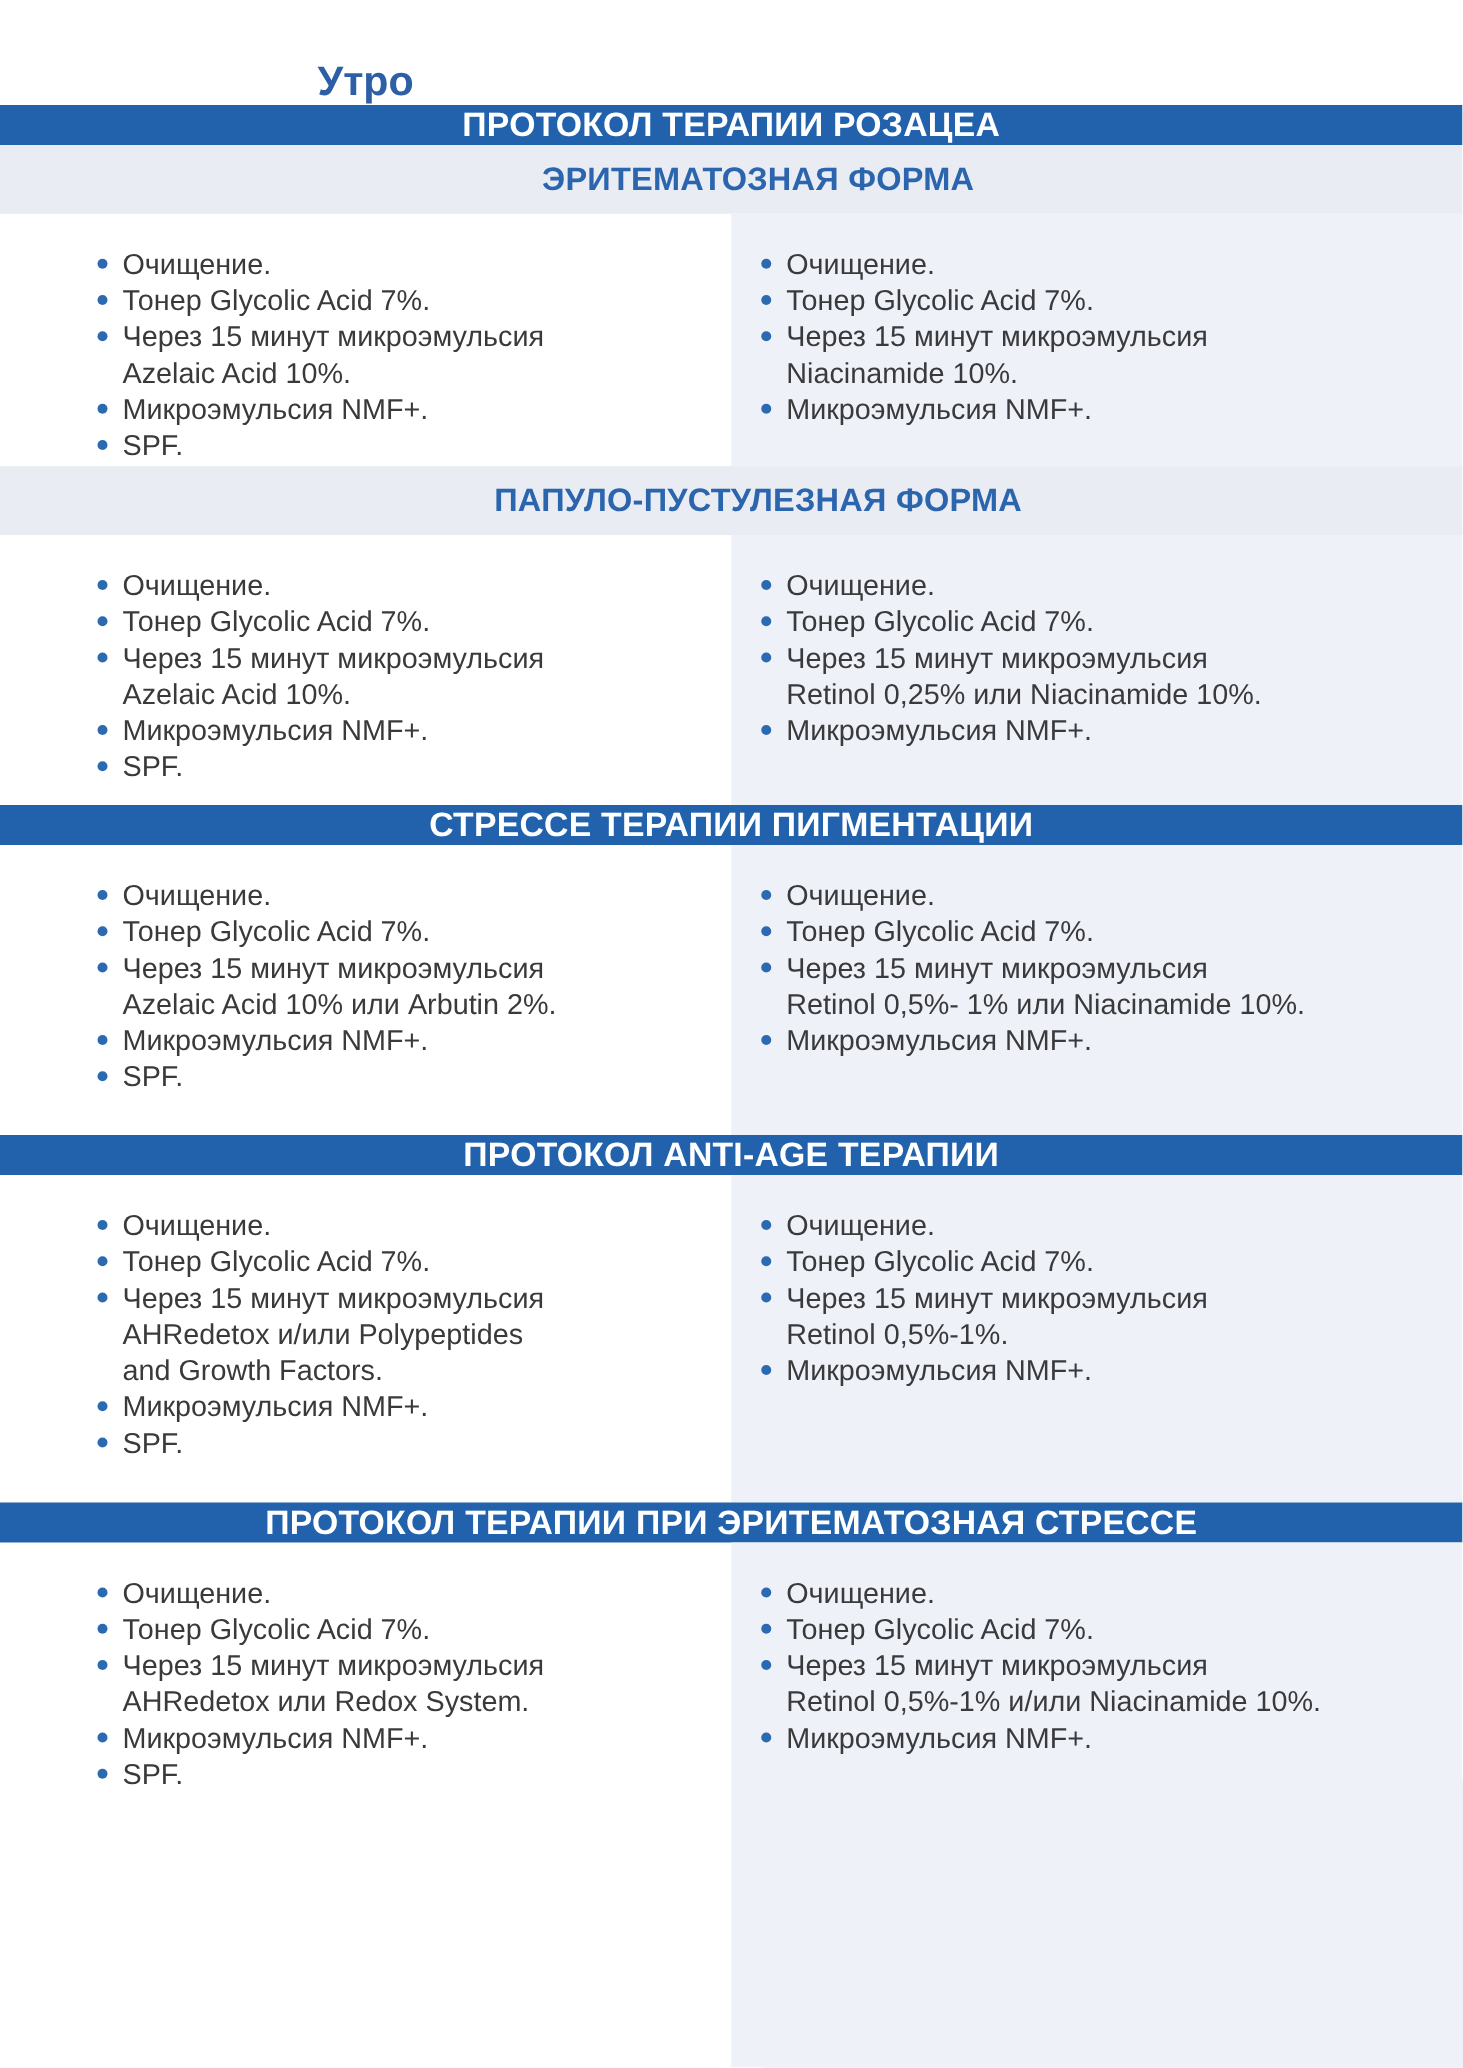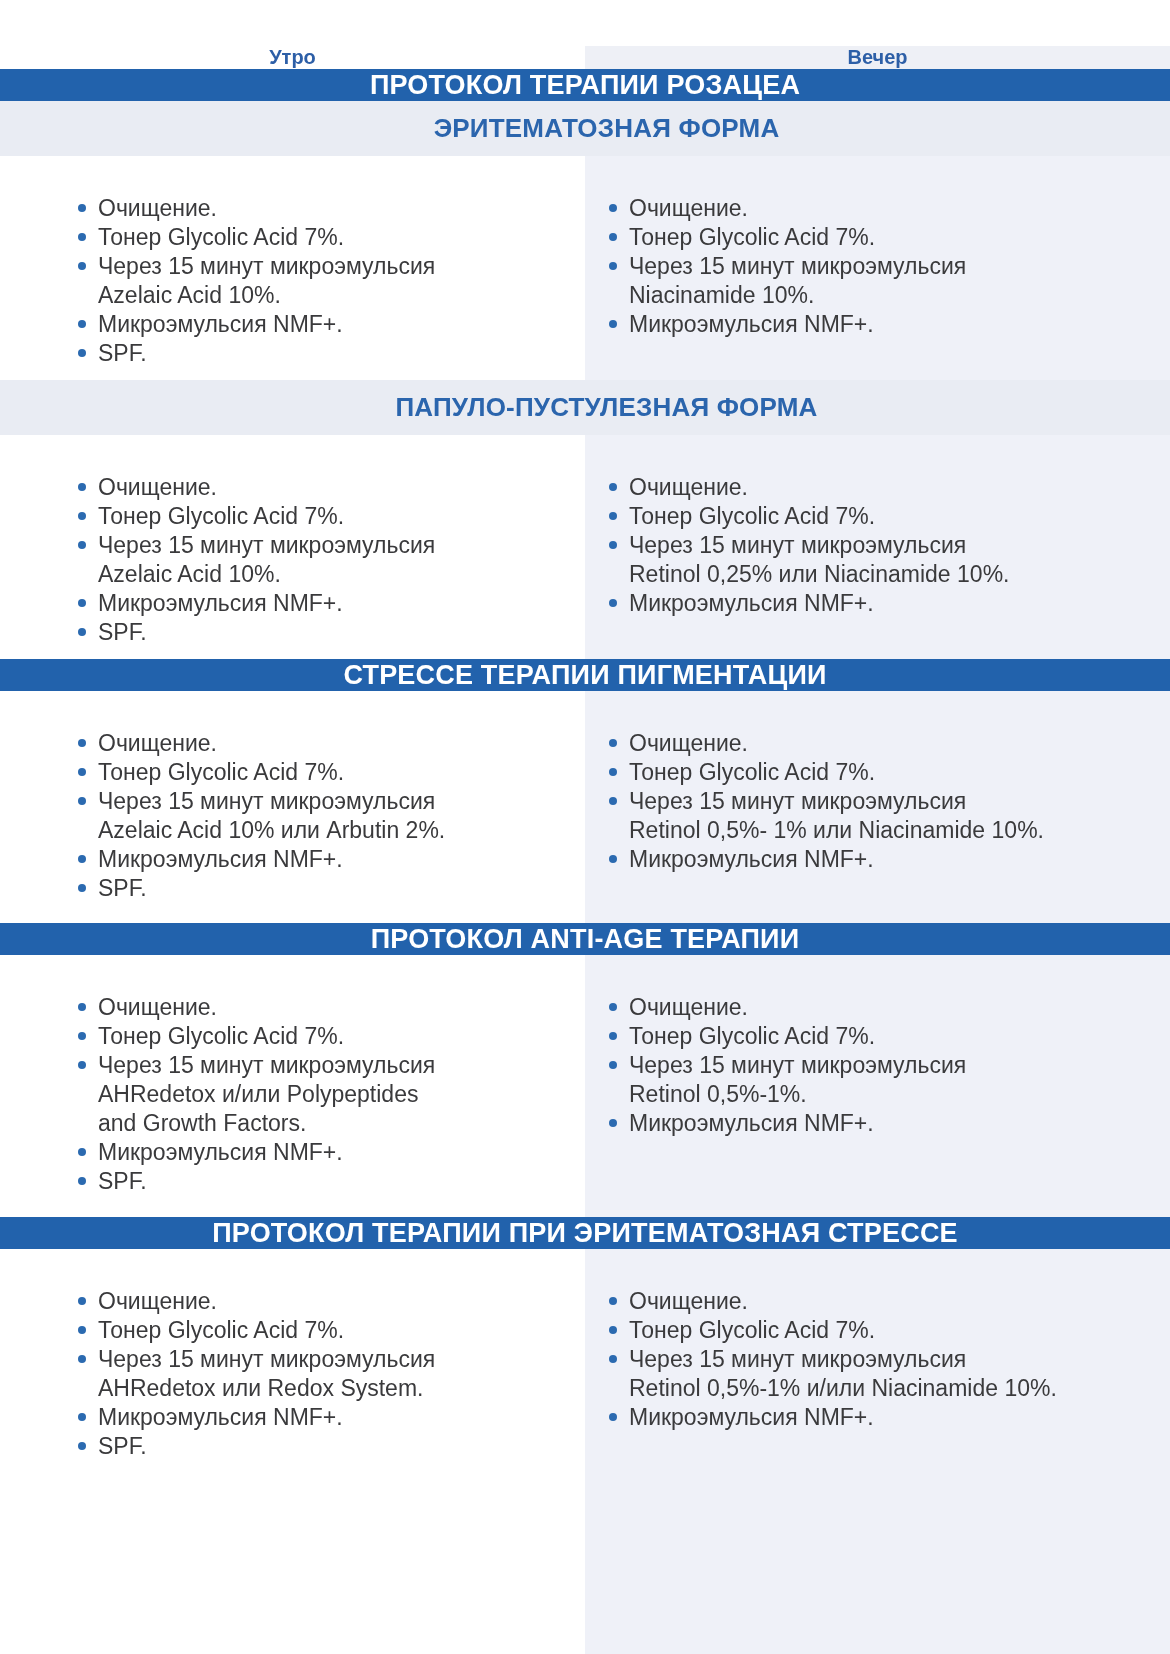--- a/index.html
+++ b/index.html
@@ -10,21 +10,21 @@
     overflow: hidden;
   }
   .page {
     width: 1170px; height: 1654px;
     display: flex; flex-direction: column;
     overflow: hidden;
   }
   .header-row { flex: 0 0 57px; display: flex; }
   .header-cell {
     width: 50%; display: flex; align-items: center; justify-content: center;
-    font-weight: bold; font-size: 20px; color: var(--header-text, #2d5fa7); margin-top: 46px;
+    font-weight: bold; font-size: 33px; color: var(--header-text, #2d5fa7); margin-top: 46px;
   }
   .header-cell.morning { background: #ffffff; }
   .header-cell.evening { background: var(--evening-header-bg, #eef0f6); }
 
   .bar {
     flex: 0 0 auto; display: flex; align-items: center; justify-content: center;
     font-weight: bold; text-align: center; letter-spacing: 0.2px;
   }
   .bar.dark {
     height: 32px; background: var(--dark-bar-bg, #2262ac);
@@ -37,42 +37,41 @@
 
   .row { display: flex; flex: 0 0 auto; }
   .row .col { width: 50%; box-sizing: border-box; padding-top: 26px; }
   .row .col.evening { background: var(--evening-col-bg, #eff1f8); }
   .row-1 { min-height: 202px; }
   .row-2 { min-height: 216px; }
   .row-3 { min-height: 232px; }
   .row-4 { min-height: 262px; }
   .row-5 { flex: 1 1 auto; }
 
-  ul.protocol-list { list-style: none; margin: 12px; padding: 0; }
+  ul.protocol-list { list-style: none; margin: 0; padding: 0; }
   .col.morning ul.protocol-list { margin-left: 78px; margin-right: 16px; }
   .col.evening ul.protocol-list { margin-left: 24px; margin-right: 16px; }
   li.protocol-item {
     position: relative; padding-left: 20px;
     font-size: 23px; line-height: 29px;
     color: var(--body-text, #3a3a3c);
   }
   li.protocol-item .dot {
     position: absolute; left: 0; top: 10px;
     width: 8px; height: 8px; border-radius: 50%;
     background: var(--bullet, #2b6ab0);
   }
   li.protocol-item .txt { white-space: pre-line; }
 </style>
 </head>
 <body>
 
 <div class="page">
   <div class="header-row">
     <div class="header-cell morning">Утро</div>
-    <div class="header-cell evening">Вечер</div>
   </div>
 
   <div id="blocks-host" style="display:contents;"><div class="bar dark">ПРОТОКОЛ ТЕРАПИИ РОЗАЦЕА</div><div class="bar light">ЭРИТЕМАТОЗНАЯ ФОРМА</div><div class="row row-1">
         <div class="col morning">
           <ul class="protocol-list">
             <li class="protocol-item"><span class="dot"></span><span class="txt">Очищение.</span></li>
             <li class="protocol-item"><span class="dot"></span><span class="txt">Тонер Glycolic Acid 7%.</span></li>
             <li class="protocol-item"><span class="dot"></span><span class="txt">Через 15 минут микроэмульсия
 Azelaic Acid 10%.</span></li>
             <li class="protocol-item"><span class="dot"></span><span class="txt">Микроэмульсия NMF+.</span></li>

